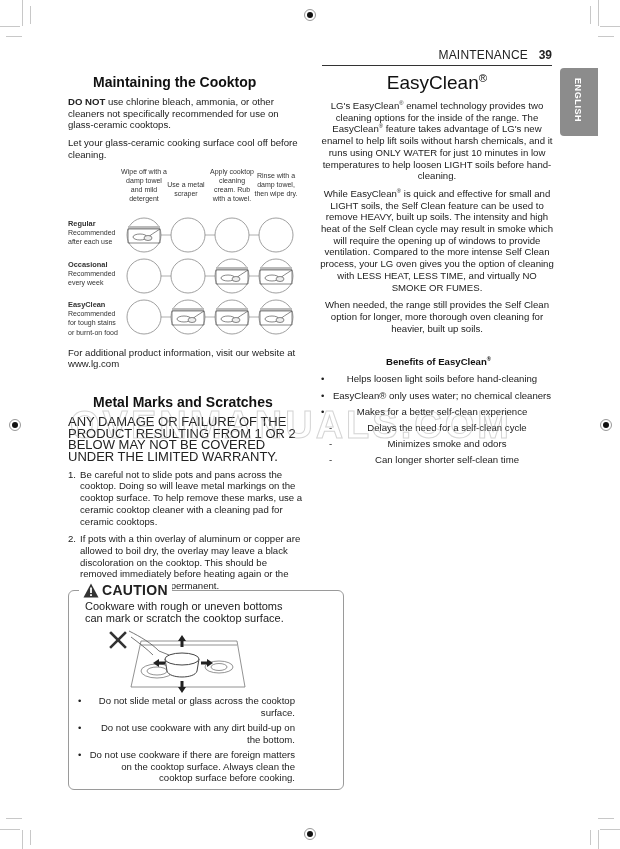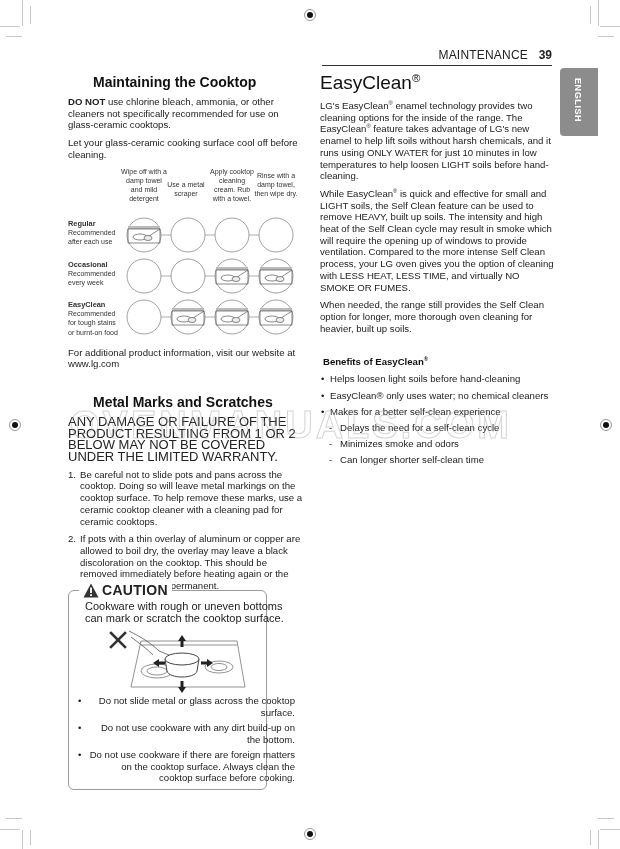--- a/index.html
+++ b/index.html
@@ -14,21 +14,21 @@
   
   .page-header { position: absolute; left: 322px; top: 48px; width: 230px; height: 18px; border-bottom: 1px solid #333; }
   .page-header .section { position: absolute; right: 24px; top: 0; font-size: 12px; letter-spacing: 0.2px; color: #222; }
   .page-header .pagenum { position: absolute; right: 0; top: 0; font-size: 12px; font-weight: bold; color: #222; }
 
   .lang-tab { position: absolute; left: 560px; top: 68px; width: 38px; height: 68px; background: #8c8c8c; border-radius: 4px 0 0 4px; }
   .lang-tab span { position: absolute; left: 13px; top: 10px; writing-mode: vertical-rl; font-size: 9px; font-weight: bold; color: #fff; letter-spacing: 0.6px; }
 
   
   .col-left { position: absolute; left: 68px; top: 74px; width: 236px; }
-  .col-right { position: absolute; left: 320px; top: 72px; width: 234px; }
+  .col-right { position: absolute; left: 320px; top: 72px; width: 234px; text-align: center; }
 
   h2 { font-size: 14px; font-weight: bold; color: #111; margin-bottom: 6px; padding-left: 25px; }
   h1 { font-size: 19px; font-weight: normal; color: #111; margin-bottom: 6px; }
   h1 sup, .body sup, h3 sup { font-size: 0.6em; vertical-align: super; line-height: 0; }
   p.body { font-size: 9.6px; line-height: 11.7px; color: #222; margin-bottom: 6px; }
   p.body b { font-weight: bold; }
 
   
   .chart { position: relative; width: 236px; height: 176px; margin-top: 2px; }
   .chart .colhead { position: absolute; top: 0; width: 48px; text-align: center; font-size: 7px; line-height: 9px; color: #333; }
@@ -36,21 +36,21 @@
   .chart .rowlabel b { display: block; font-size: 7.4px; }
   .chart svg { position: absolute; left: 0; top: 0; }
 
   .ol { list-style: none; }
   .ol li { position: relative; padding-left: 12px; font-size: 9.6px; line-height: 11.7px; color: #222; margin-bottom: 6px; }
   .ol li .num { position: absolute; left: 0; top: 0; }
 
   .warranty { font-size: 13px; line-height: 11.7px; color: #222; margin-bottom: 6px; text-transform: none; }
 
   
-  .caution { position: absolute; left: 68px; top: 590px; width: 199px; height: 200px; border: 1px solid #9a9a9a; border-radius: 6px; }
+  .caution { position: absolute; left: 68px; top: 590px; width: 276px; height: 200px; border: 1px solid #9a9a9a; border-radius: 6px; }
   .caution-title { position: absolute; left: 10px; top: -9px; background: #fff; padding: 0 4px; display: flex; align-items: center; }
   .caution-title .tri { width: 16px; height: 15px; margin-right: 3px; }
   .caution-title span { font-size: 14px; font-weight: bold; color: #222; letter-spacing: 0.3px; }
   .caution .intro { position: absolute; left: 16px; top: 10px; width: 216px; font-size: 11px; line-height: 11.7px; color: #222; }
   .caution .illus { position: absolute; left: 38px; top: 38px; }
   .caution ul { position: absolute; left: 8px; top: 104px; width: 218px; list-style: none; }
   .caution li { position: relative; padding-left: 12px; font-size: 9.6px; line-height: 11.7px; color: #222; margin-bottom: 3.5px; text-align: right; }
   .caution li::before { content: "•"; position: absolute; left: 1px; top: 0; }
 
   h3 { font-size: 9.6px; font-weight: bold; color: #111; margin: 22px 0 6px 3px; }

